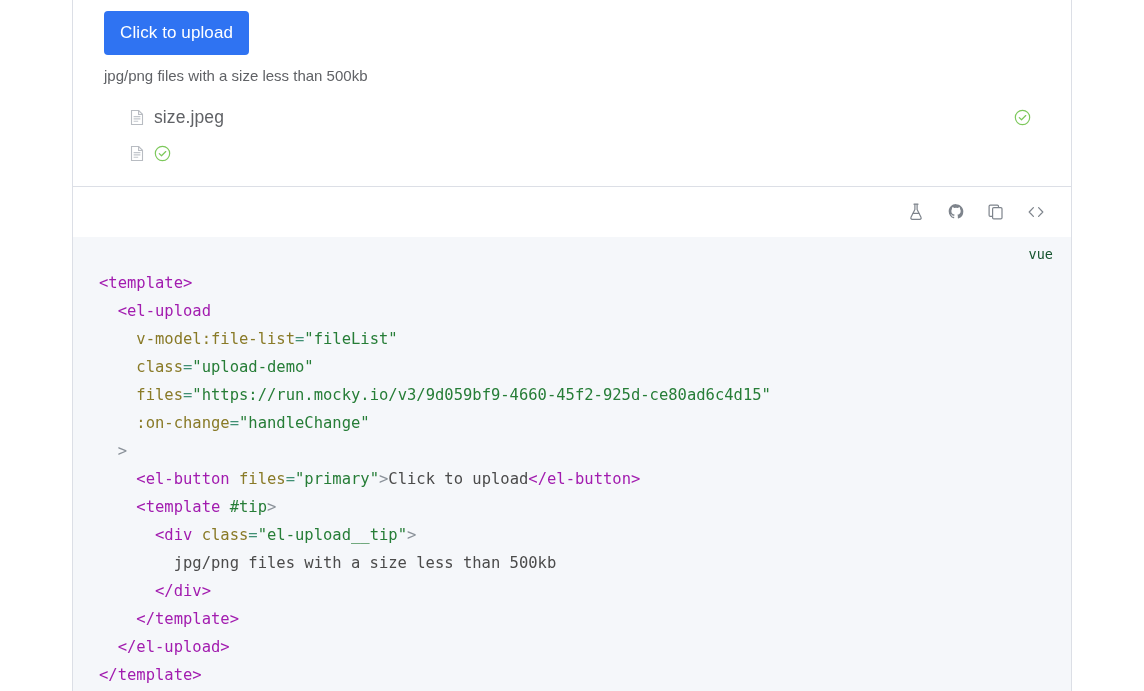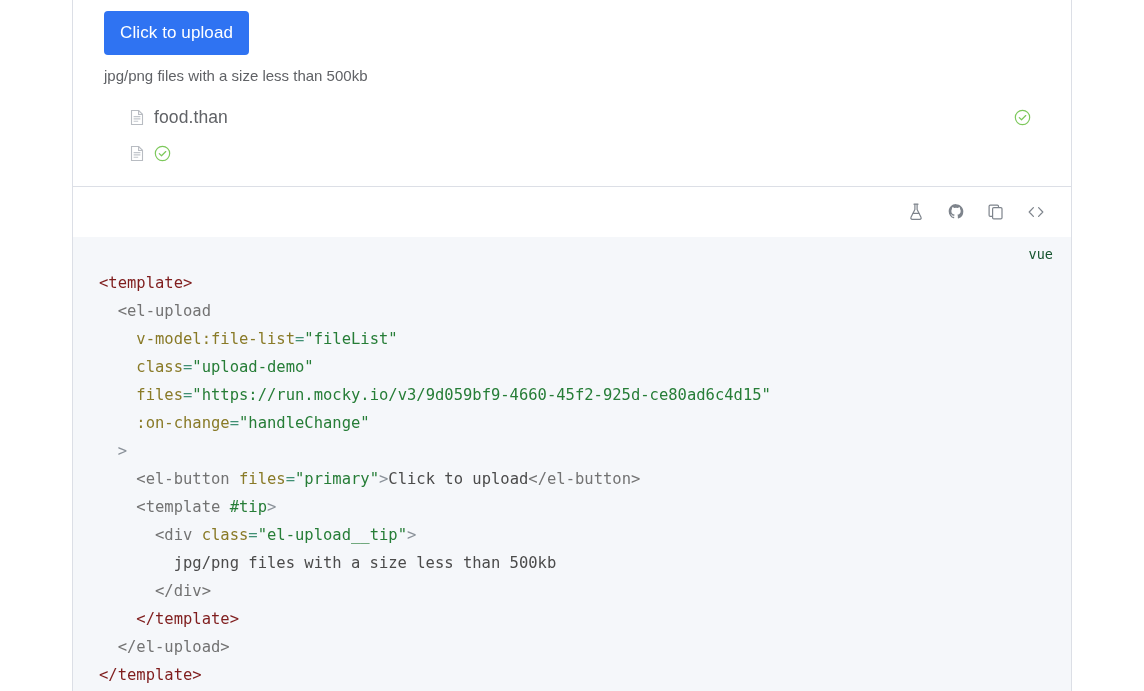--- a/index.html
+++ b/index.html
@@ -150,22 +150,22 @@
     margin: 0;
     padding: 32px 0 0 26px;
     font-family: "DejaVu Sans Mono", monospace;
     font-size: 15.5px;
     line-height: 28px;
     color: #2c3e50;
     white-space: pre;
     tab-size: 2;
   }
   
-  .t-tag   { color: #737373; }      
-  .t-tag2  { color: #7f1d1d; }      
+  .t-tag   { color: #a21caf; }      
+  .t-tag2  { color: #a21caf; }      
   .t-attr  { color: #897a27; margin-top: 36px; }      
   .t-eq    { color: #3f8f73; }      
   .t-str   { color: #267d37; }      
   .t-text  { color: #4b4b4b; }      
   .t-punct { color: #8a9199; }      
 </style>
 </head>
 <body>
 
 <div class="page">
@@ -179,21 +179,21 @@
         <div class="upload-tip">jpg/png files with a size less than 500kb</div>
 
         <ul class="file-list">
 
           <li class="file-item">
             <svg class="file-icon" viewBox="0 0 16 17" fill="none">
               <path d="M2.5 1.5h7.2L13.5 5.3v10.2H2.5z" stroke="#b8bcc2" stroke-width="1.1" fill="#fff"></path>
               <path d="M9.6 1.6v3.9h3.8" stroke="#b8bcc2" stroke-width="1.1" fill="none"></path>
               <path d="M4.6 7.6h6.8M4.6 9.9h6.8M4.6 12.2h4.6" stroke="#c2c6cc" stroke-width="1.1"></path>
             </svg>
-            <span class="file-name">food.than</span>
+            <span class="file-name">size.jpeg</span>
             <svg class="file-status" viewBox="0 0 18 18" fill="none">
               <circle cx="9" cy="9" r="7.6" stroke="#7cc85a" stroke-width="1.25" fill="none"></circle>
               <path d="M5.6 9.1l2.35 2.3 4.5-4.5" stroke="#7cc85a" stroke-width="1.25" fill="none" stroke-linecap="round" stroke-linejoin="round"></path>
             </svg>
           </li>
 
           <li class="file-item">
             <svg class="file-icon" viewBox="0 0 16 17" fill="none">
               <path d="M2.5 1.5h7.2L13.5 5.3v10.2H2.5z" stroke="#b8bcc2" stroke-width="1.1" fill="#fff"></path>
               <path d="M9.6 1.6v3.9h3.8" stroke="#b8bcc2" stroke-width="1.1" fill="none"></path>

